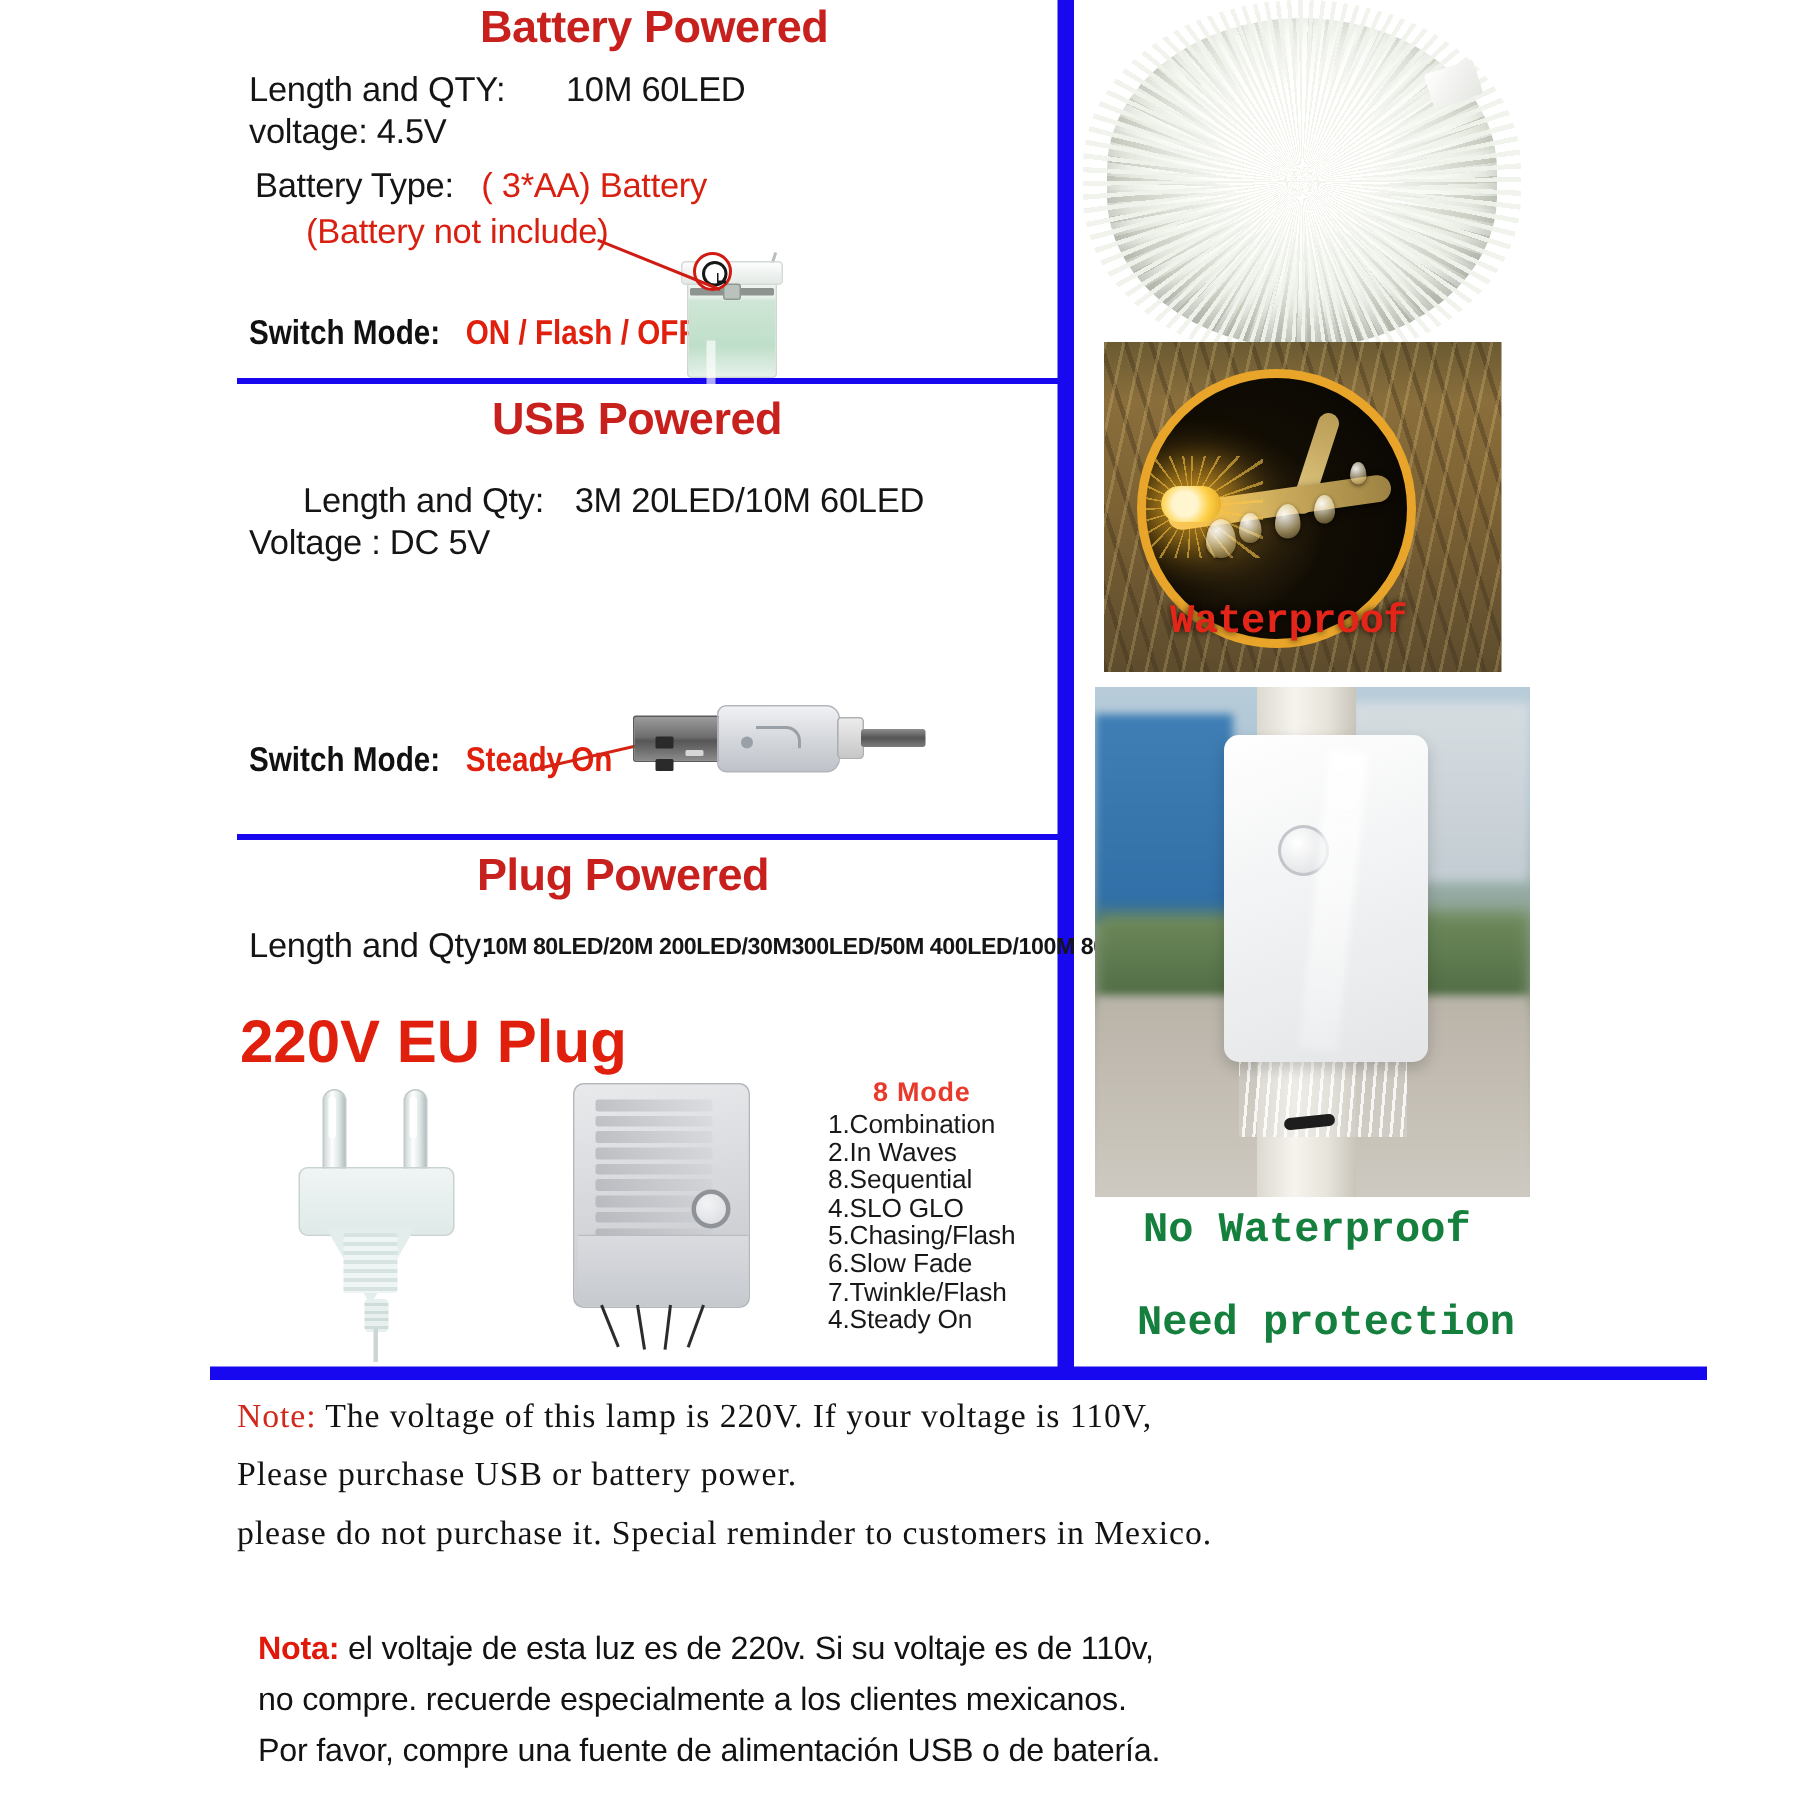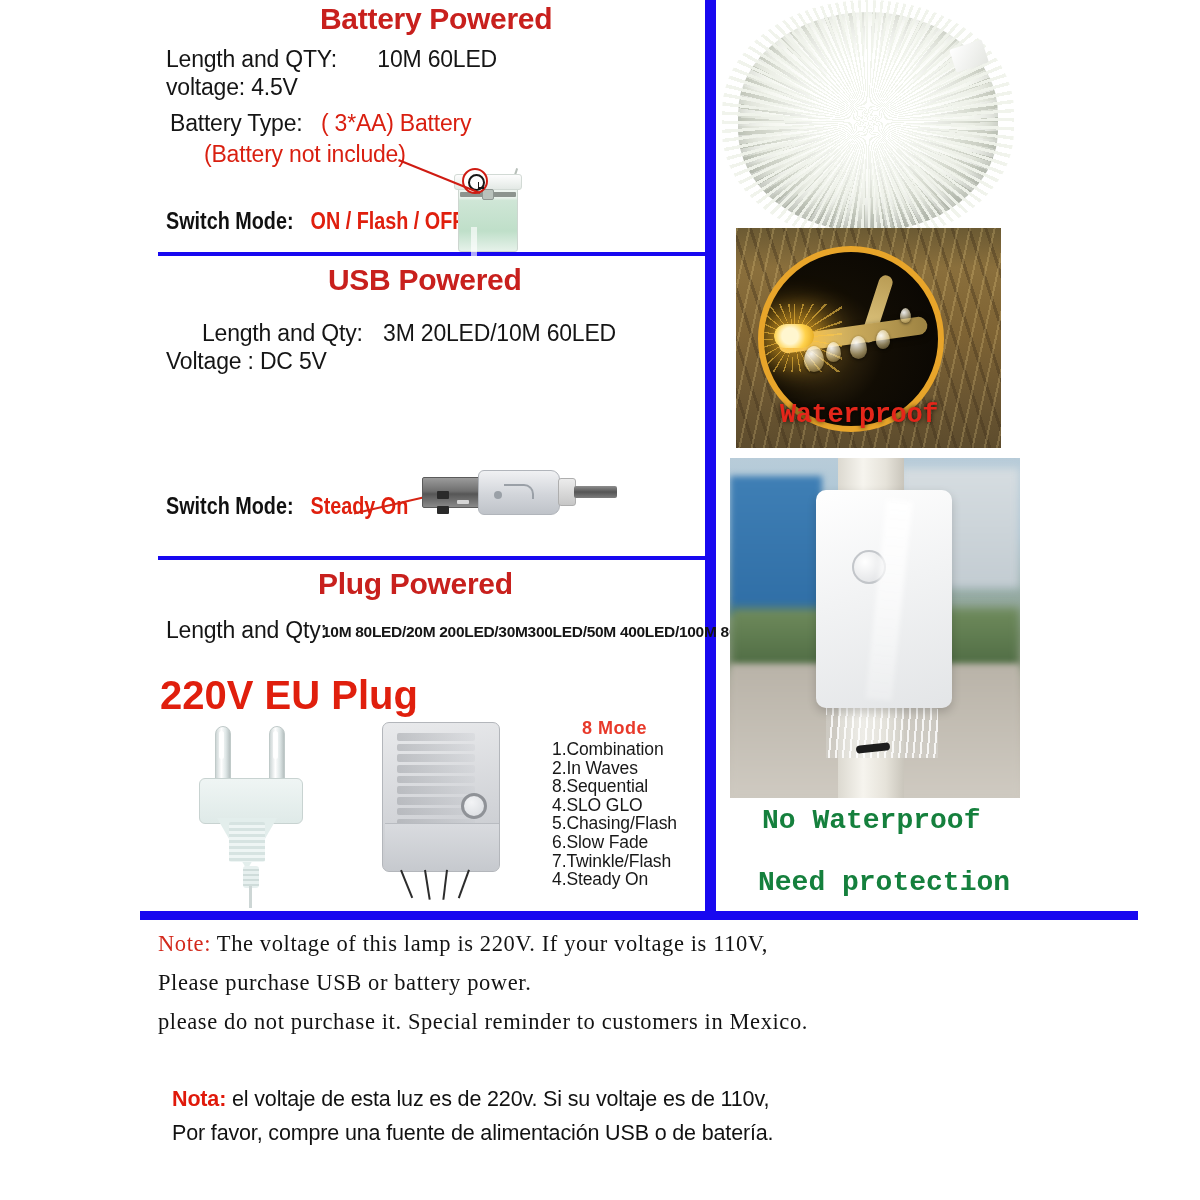--- a/index.html
+++ b/index.html
@@ -598,16 +598,17 @@
       <span class="lbl">Note:</span><span> The voltage of this lamp is 220V. If your voltage is 110V,</span>
     </div>
     <div class="note-line">Please purchase USB or battery power.</div>
     <div class="note-line">please do not purchase it. Special reminder to customers in Mexico.</div>
   </div>
 
   <div class="note-es">
     <div class="note-line">
       <span class="lbl">Nota:</span><span> el voltaje de esta luz es de 220v. Si su voltaje es de 110v,</span>
     </div>
+    <div class="note-line">no compre. recuerde especialmente a los clientes mexicanos.</div>
     <div class="note-line">Por favor, compre una fuente de alimentación USB o de batería.</div>
   </div>
 
 </div>
 
 </body></html>

